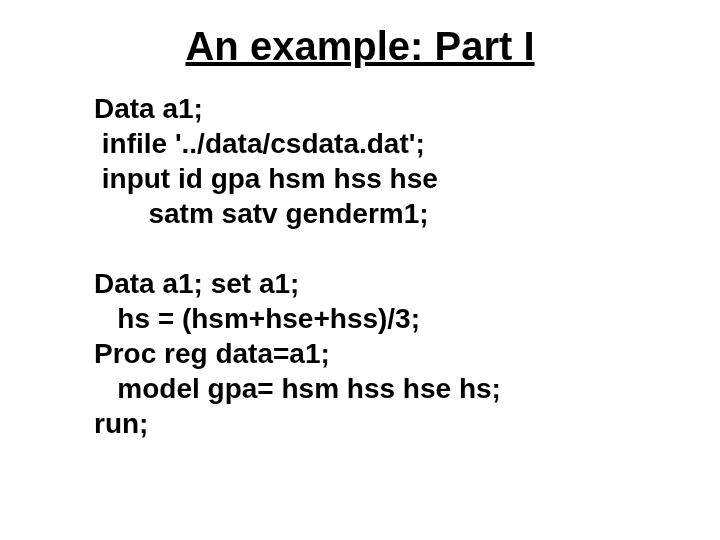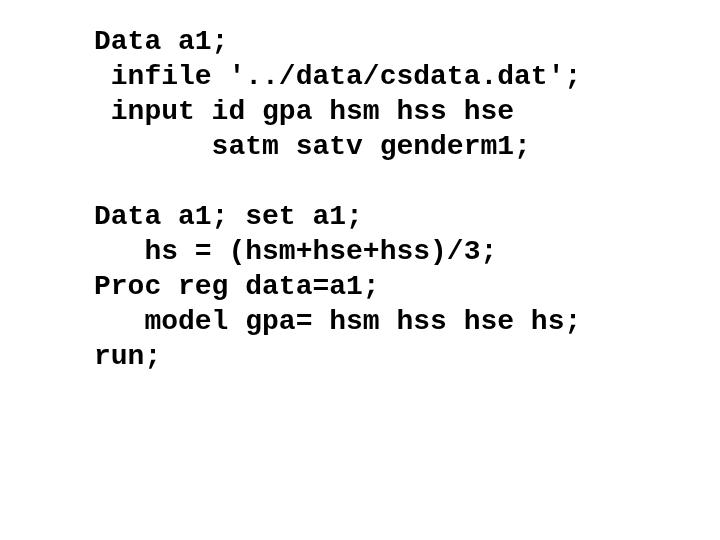--- a/index.html
+++ b/index.html
@@ -19,32 +19,33 @@
   }
   .title {
     text-align: center;
     font-family: Arial, Helvetica, sans-serif;
     font-weight: bold;
     font-size: 40px;
     text-decoration: underline;
     margin: 0 0 22px 0;
   }
   .code {
-    font-family: Liberation Mono, monospace;
+    font-family: Liberation Sans, sans-serif;
     font-weight: bold;
     font-size: 28px;
     line-height: 1.25;
     white-space: pre;
     margin-left: 34px;
   }
 </style>
 </head>
 <body>
 
 <div class="slide">
+  <h1 class="title">An example: Part I</h1>
   <div class="code">Data a1;
  infile '../data/csdata.dat';
  input id gpa hsm hss hse
        satm satv genderm1;
 
 Data a1; set a1;
    hs = (hsm+hse+hss)/3;
 Proc reg data=a1;
    model gpa= hsm hss hse hs;
 run;</div>

